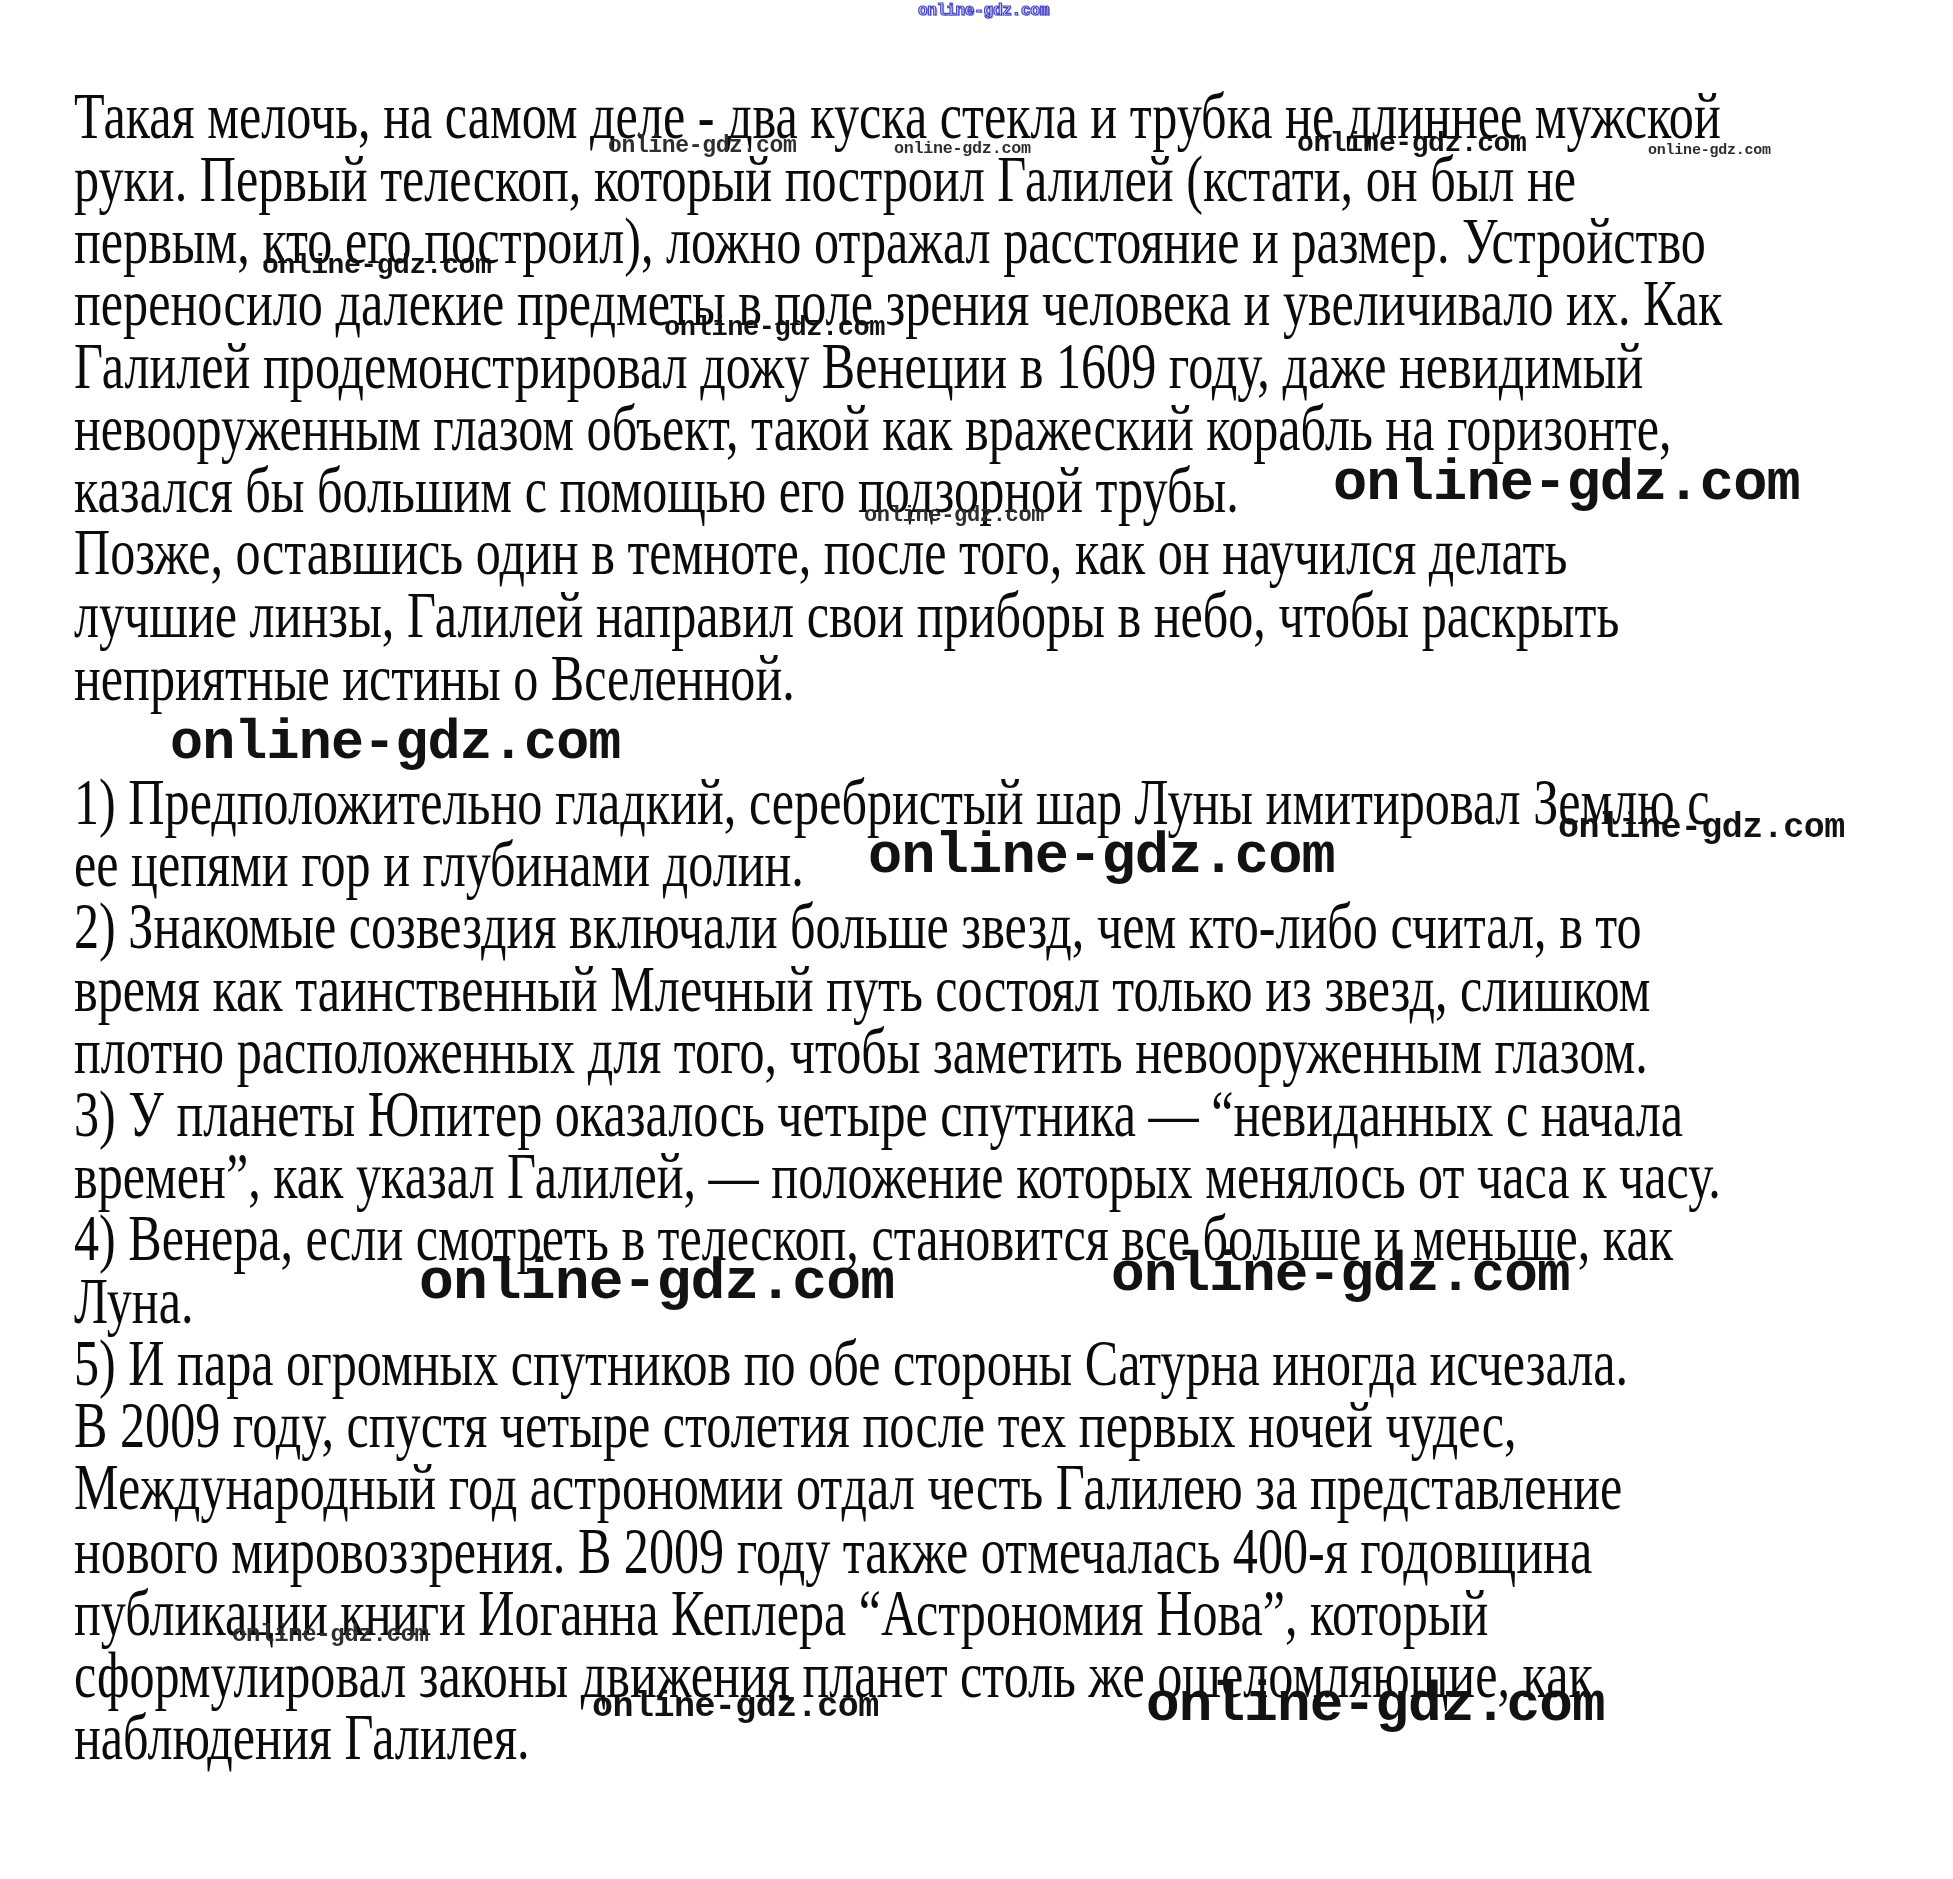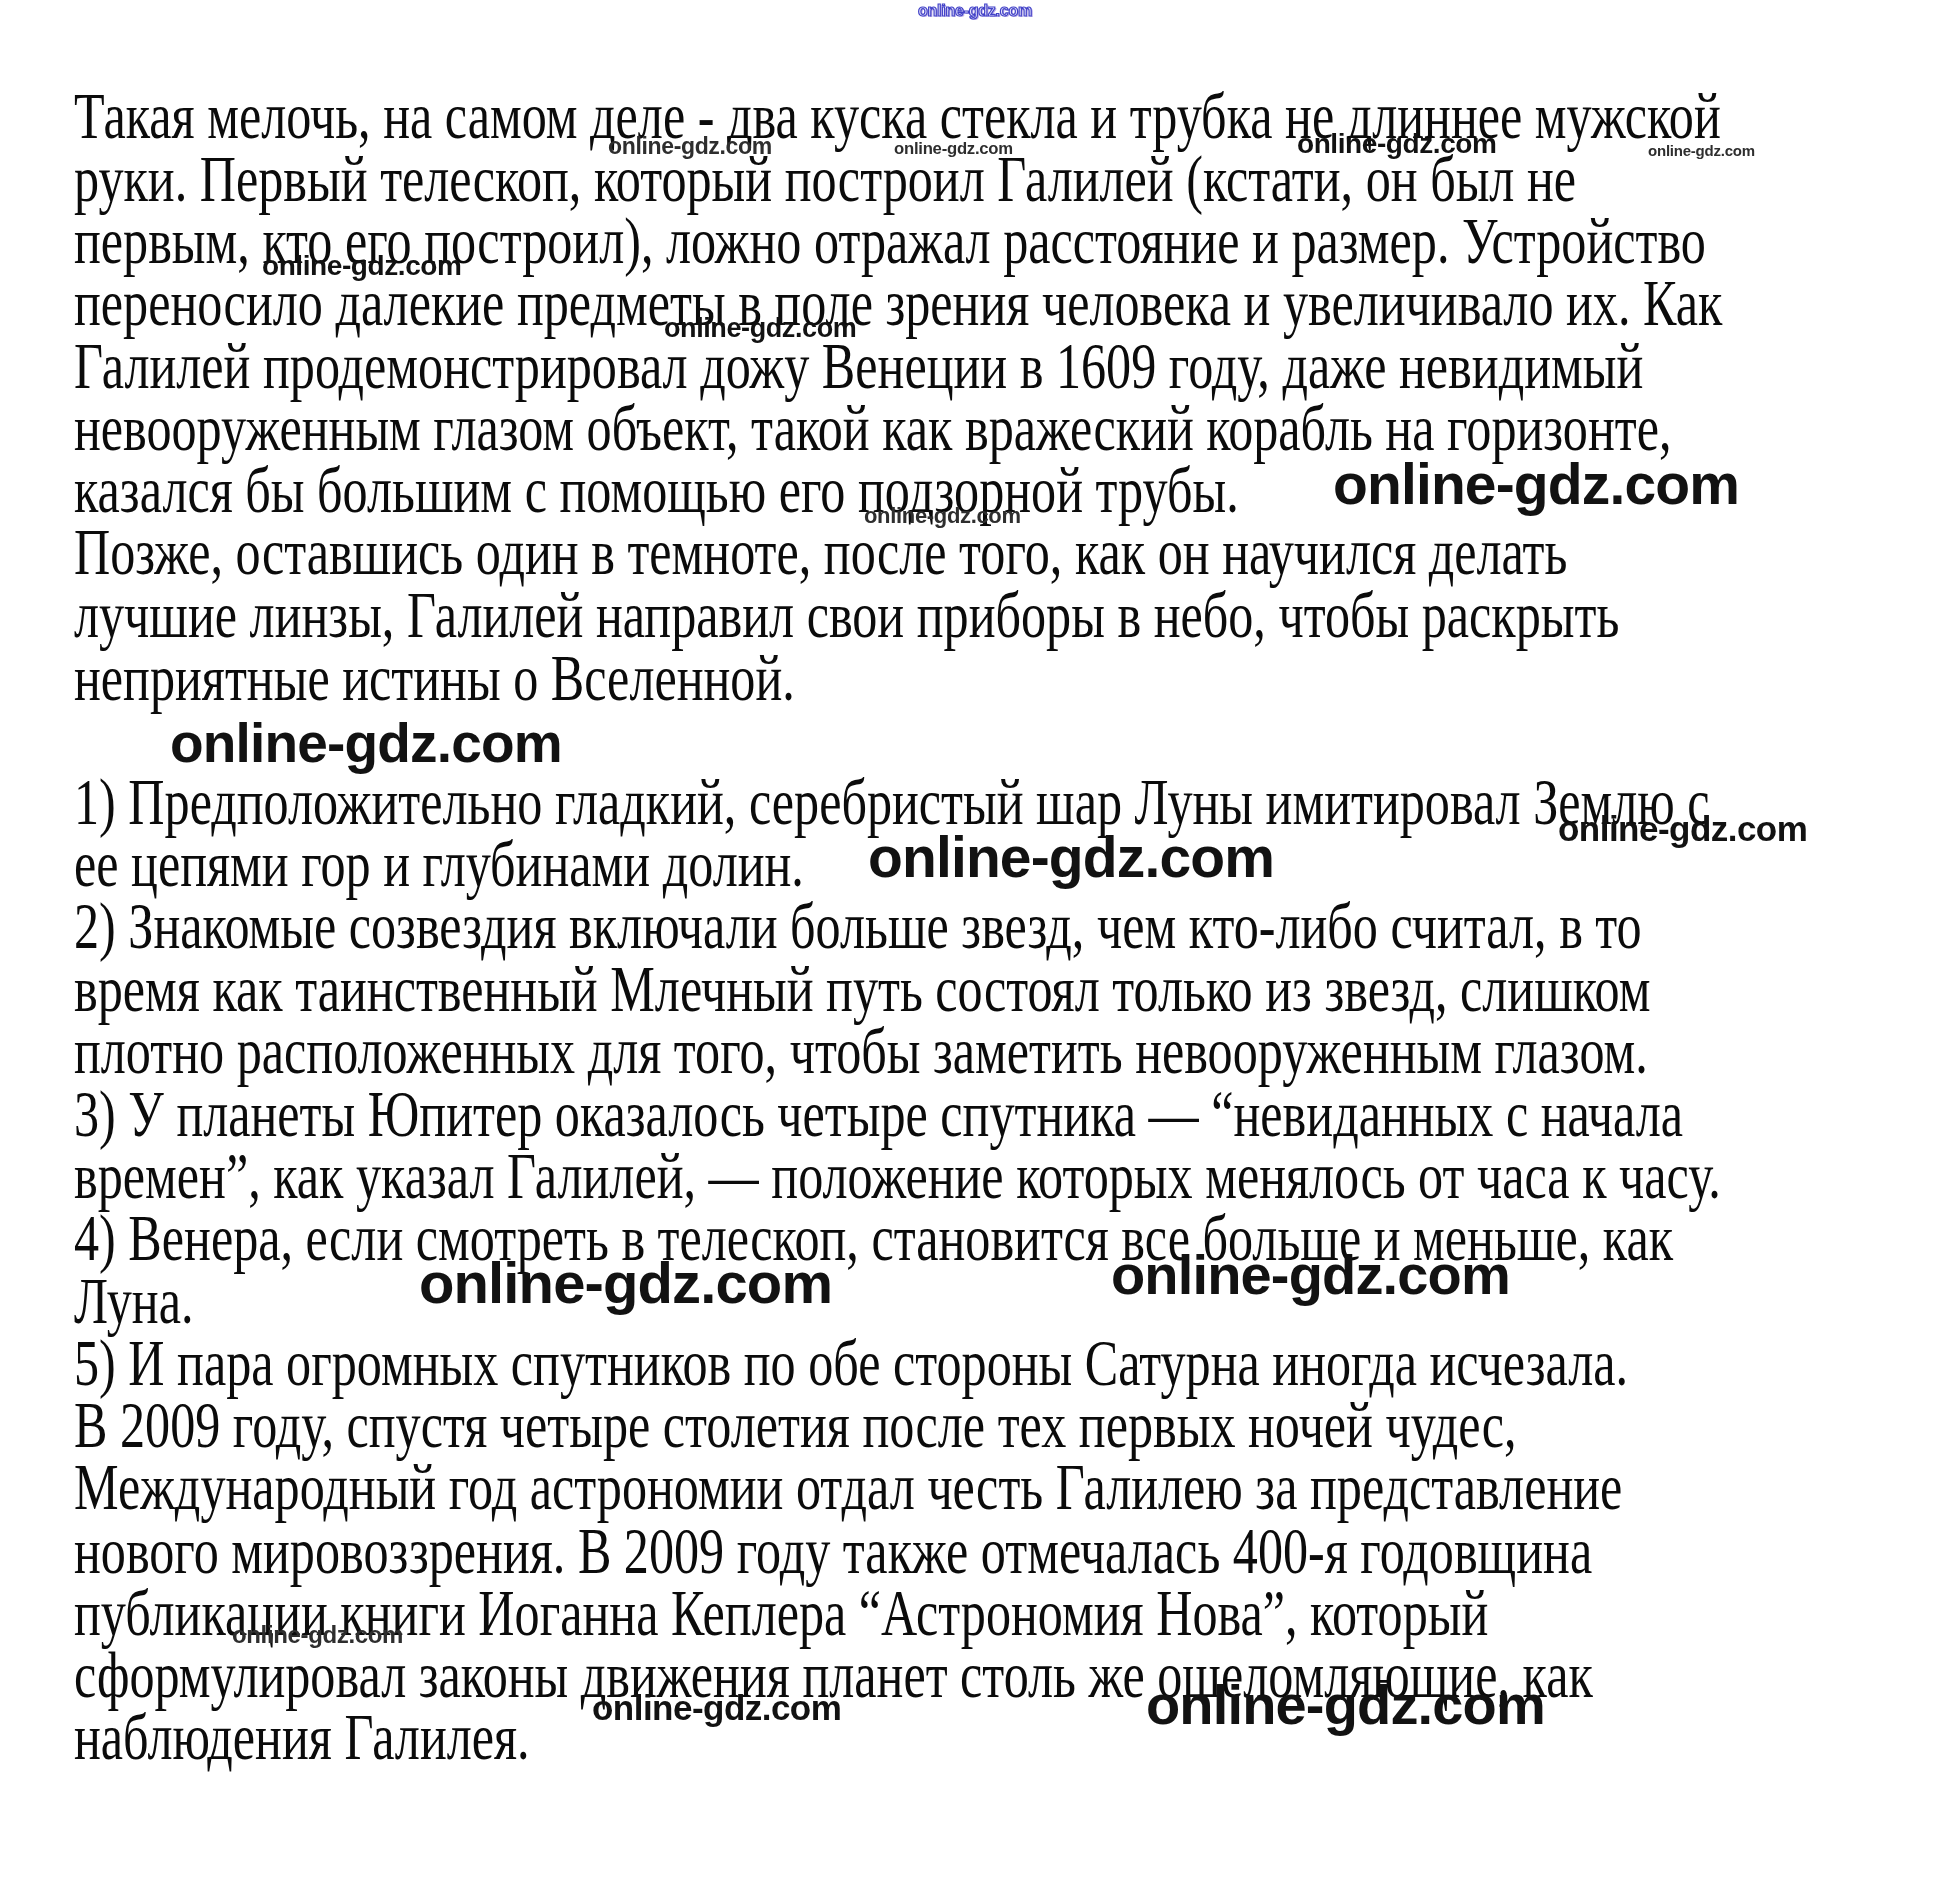--- a/index.html
+++ b/index.html
@@ -20,21 +20,21 @@
     white-space: nowrap;
     font-family: "Liberation Serif", "DejaVu Serif", serif;
     font-size: 66px;
     line-height: 1;
     color: #0b0b0b;
     transform: scaleX(0.76);
     transform-origin: left top;
   }
   .watermark {
     position: absolute;
-    font-family: Liberation Sans, sans-serif;
+    font-family: Liberation Mono, monospace;
     font-weight: 700;
     line-height: 1;
     white-space: nowrap;
     letter-spacing: -0.015em;
   }
   .watermark.dark { color: #121212; }
   .watermark.soft { color: #2e2e2e; }
   .watermark.outline-blue {
     color: #e6e6fa;
     -webkit-text-stroke: 1.2px #4343c8;

